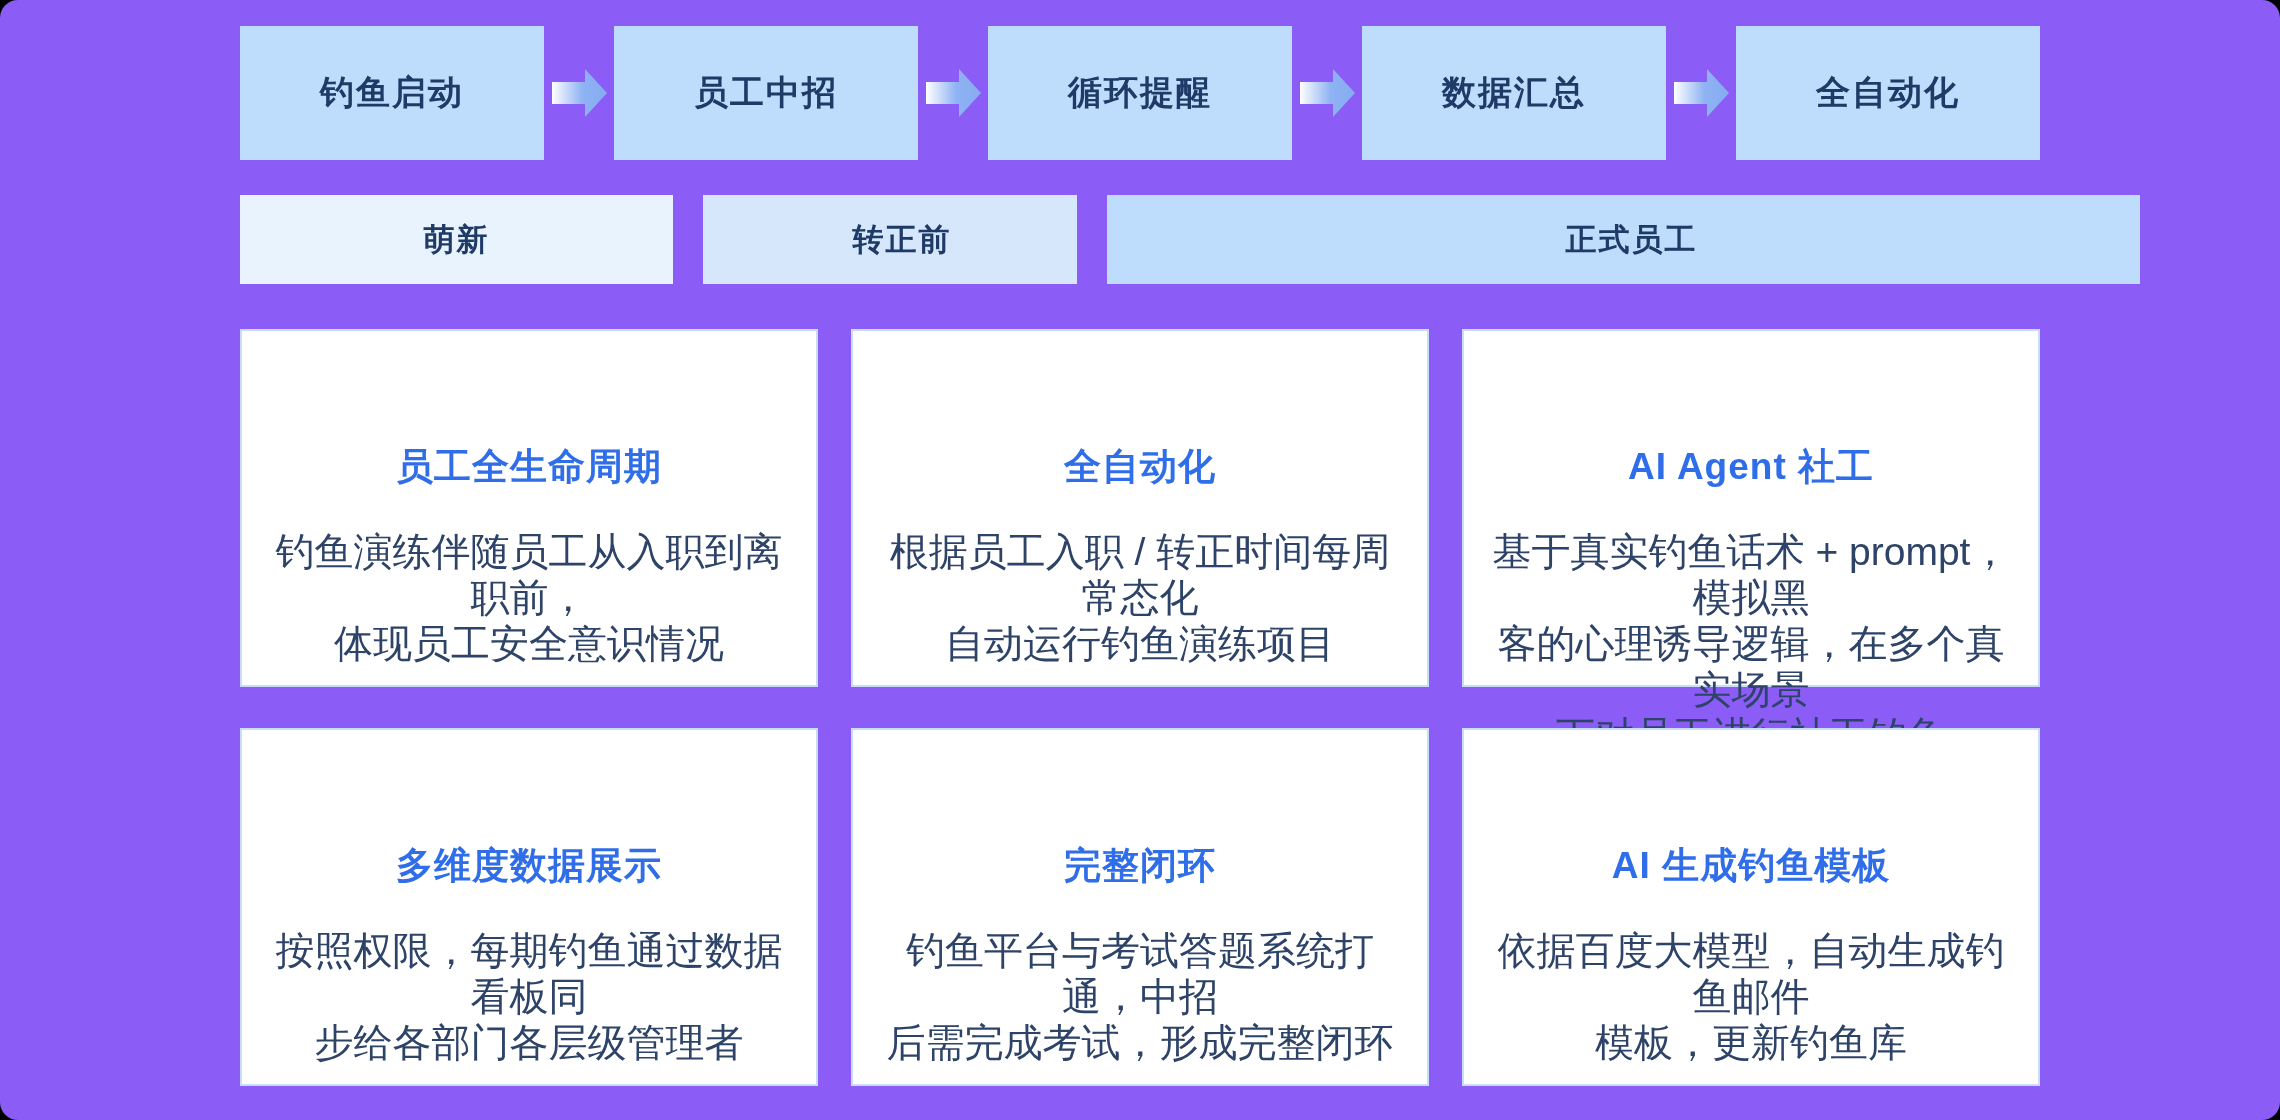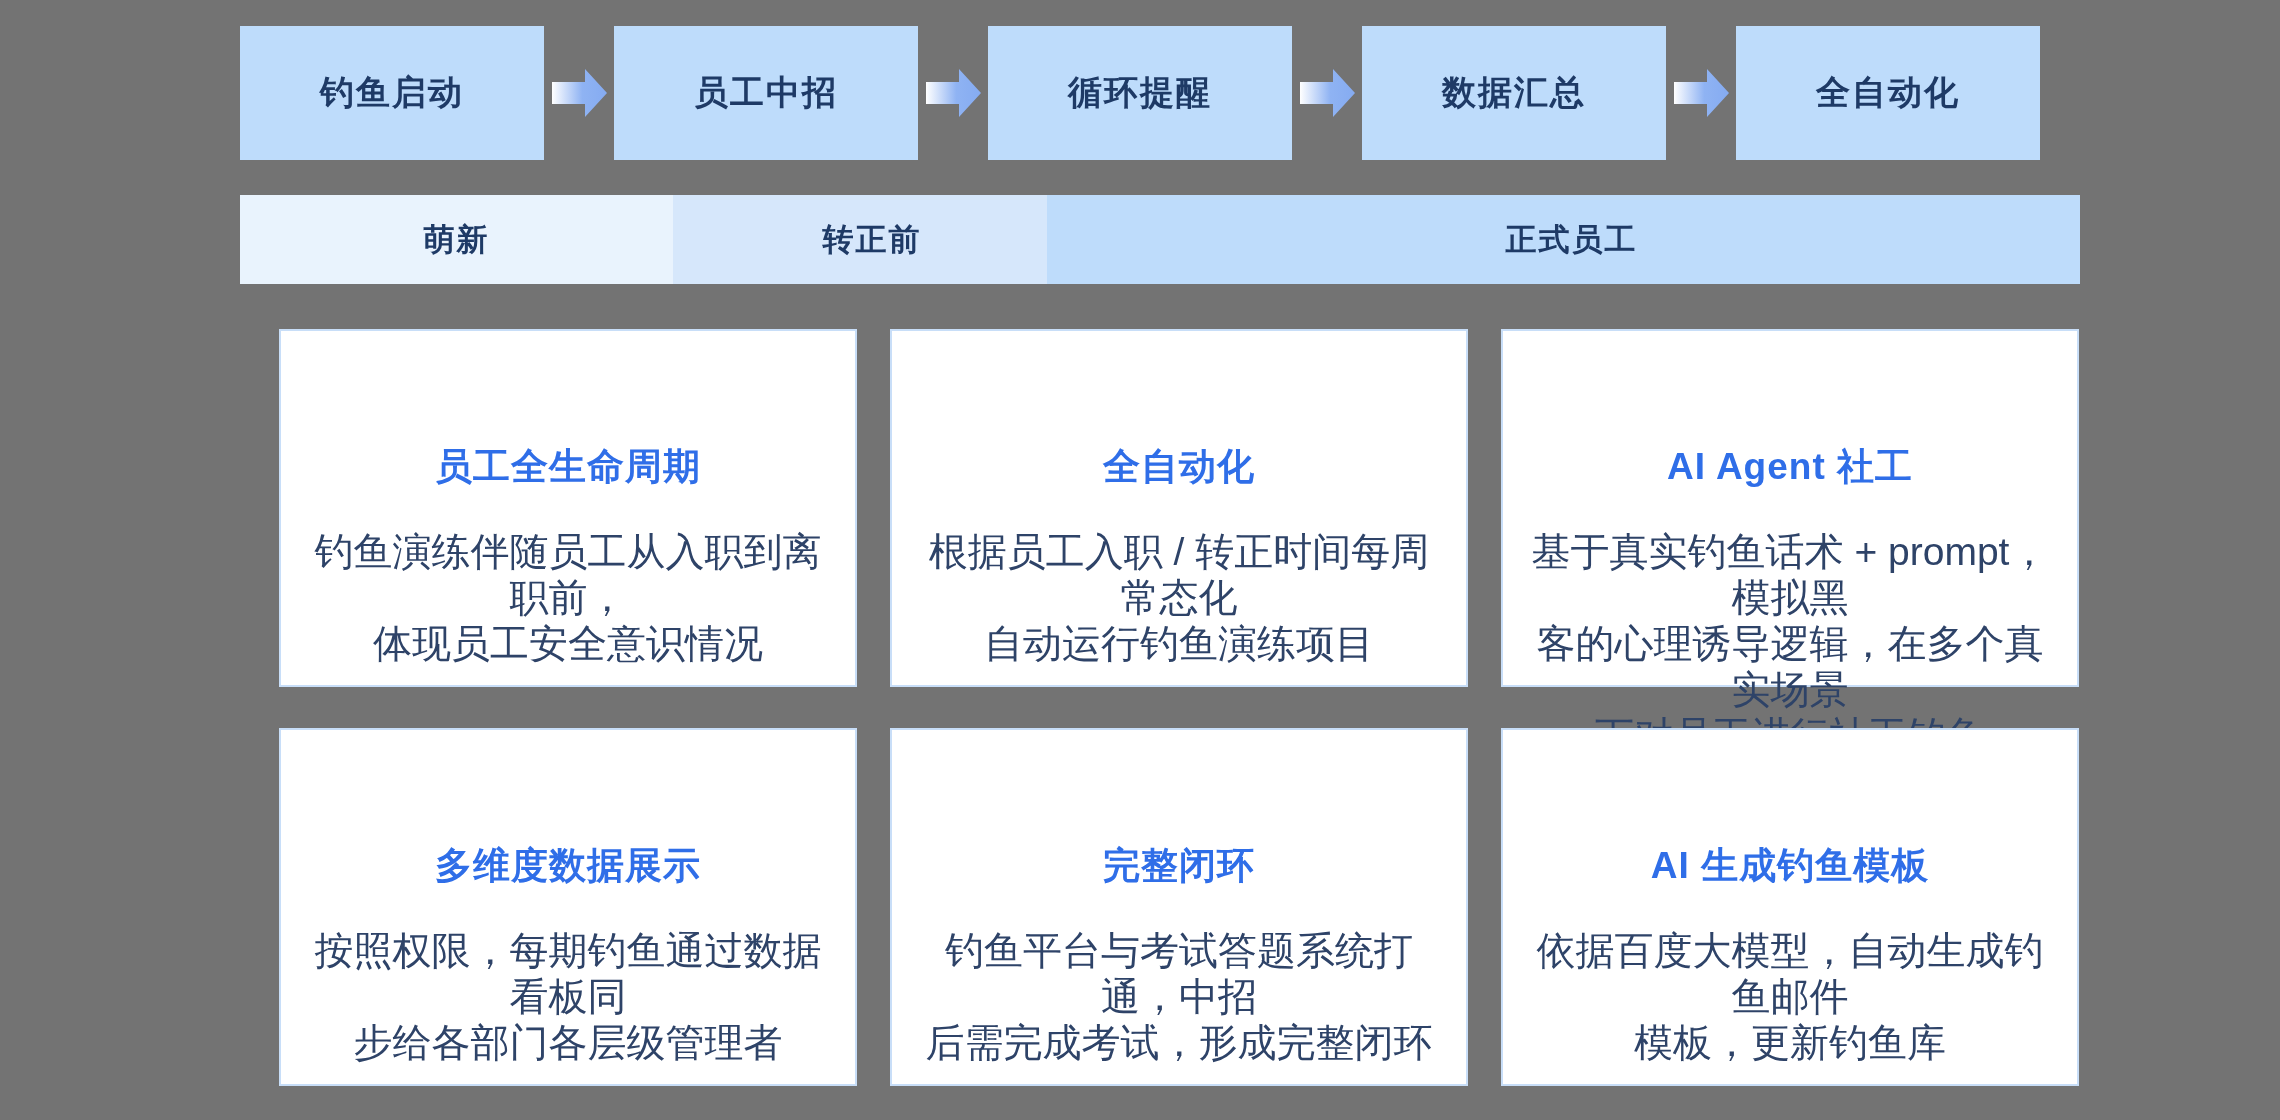--- a/index.html
+++ b/index.html
@@ -5,22 +5,23 @@
   html, body {
     margin: 0;
     padding: 0;
     background: #000000;
     font-family: "Liberation Sans", "DejaVu Sans", sans-serif;
   }
   .stage {
     position: relative;
     width: 2280px;
     height: 1120px;
-    background: #737373;
+    background: #8b5cf6;
     overflow: hidden;
+    border-radius: 18px;
   }
   
   .flow {
     position: absolute;
     left: 240px;
     top: 26px;
     width: 1800px;
     height: 134px;
     display: flex;
     justify-content: space-between;
@@ -43,20 +44,21 @@
     display: block;
   }
   
   .bar {
     position: absolute;
     left: 240px;
     top: 195px;
     width: 1800px;
     height: 89px;
     display: flex;
+    gap: 30px;
   }
   .seg {
     display: flex;
     align-items: center;
     justify-content: center;
     color: #1E3A66;
     font-size: 31px;
     font-weight: 700;
     letter-spacing: 2px;
   }
@@ -75,21 +77,20 @@
     row-gap: 41px;
   }
   .card {
     box-sizing: border-box;
     width: 578px;
     height: 358px;
     background: #FFFFFF;
     border: 2px solid #C8DEF8;
     text-align: center;
     padding: 115px 26px 0 26px;
-    margin-left: 39px;
   }
   .card-title {
     color: #2F6EE8;
     font-size: 37px;
     line-height: 42px;
     font-weight: 700;
     letter-spacing: 1px;
     margin: 0 0 41px 0;
   }
   .card-body {

